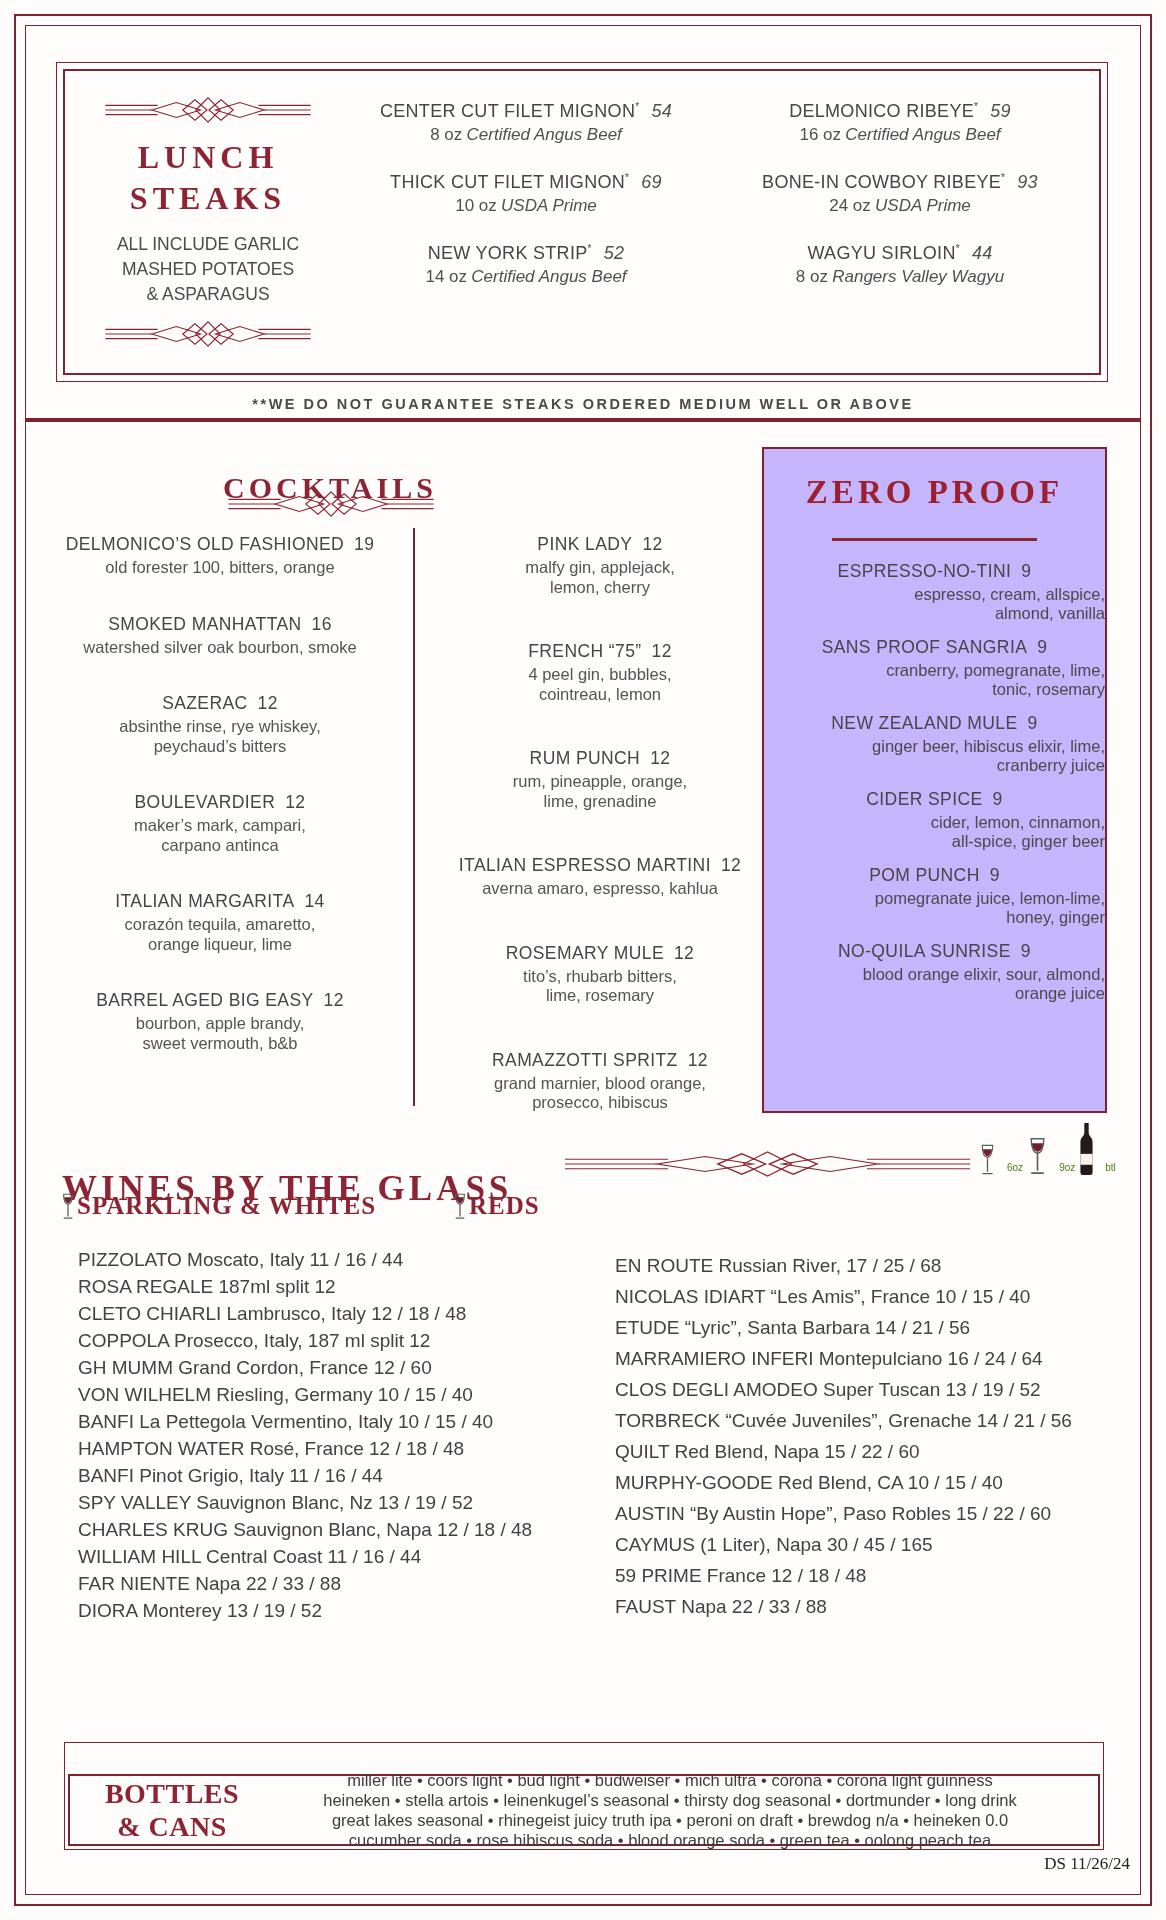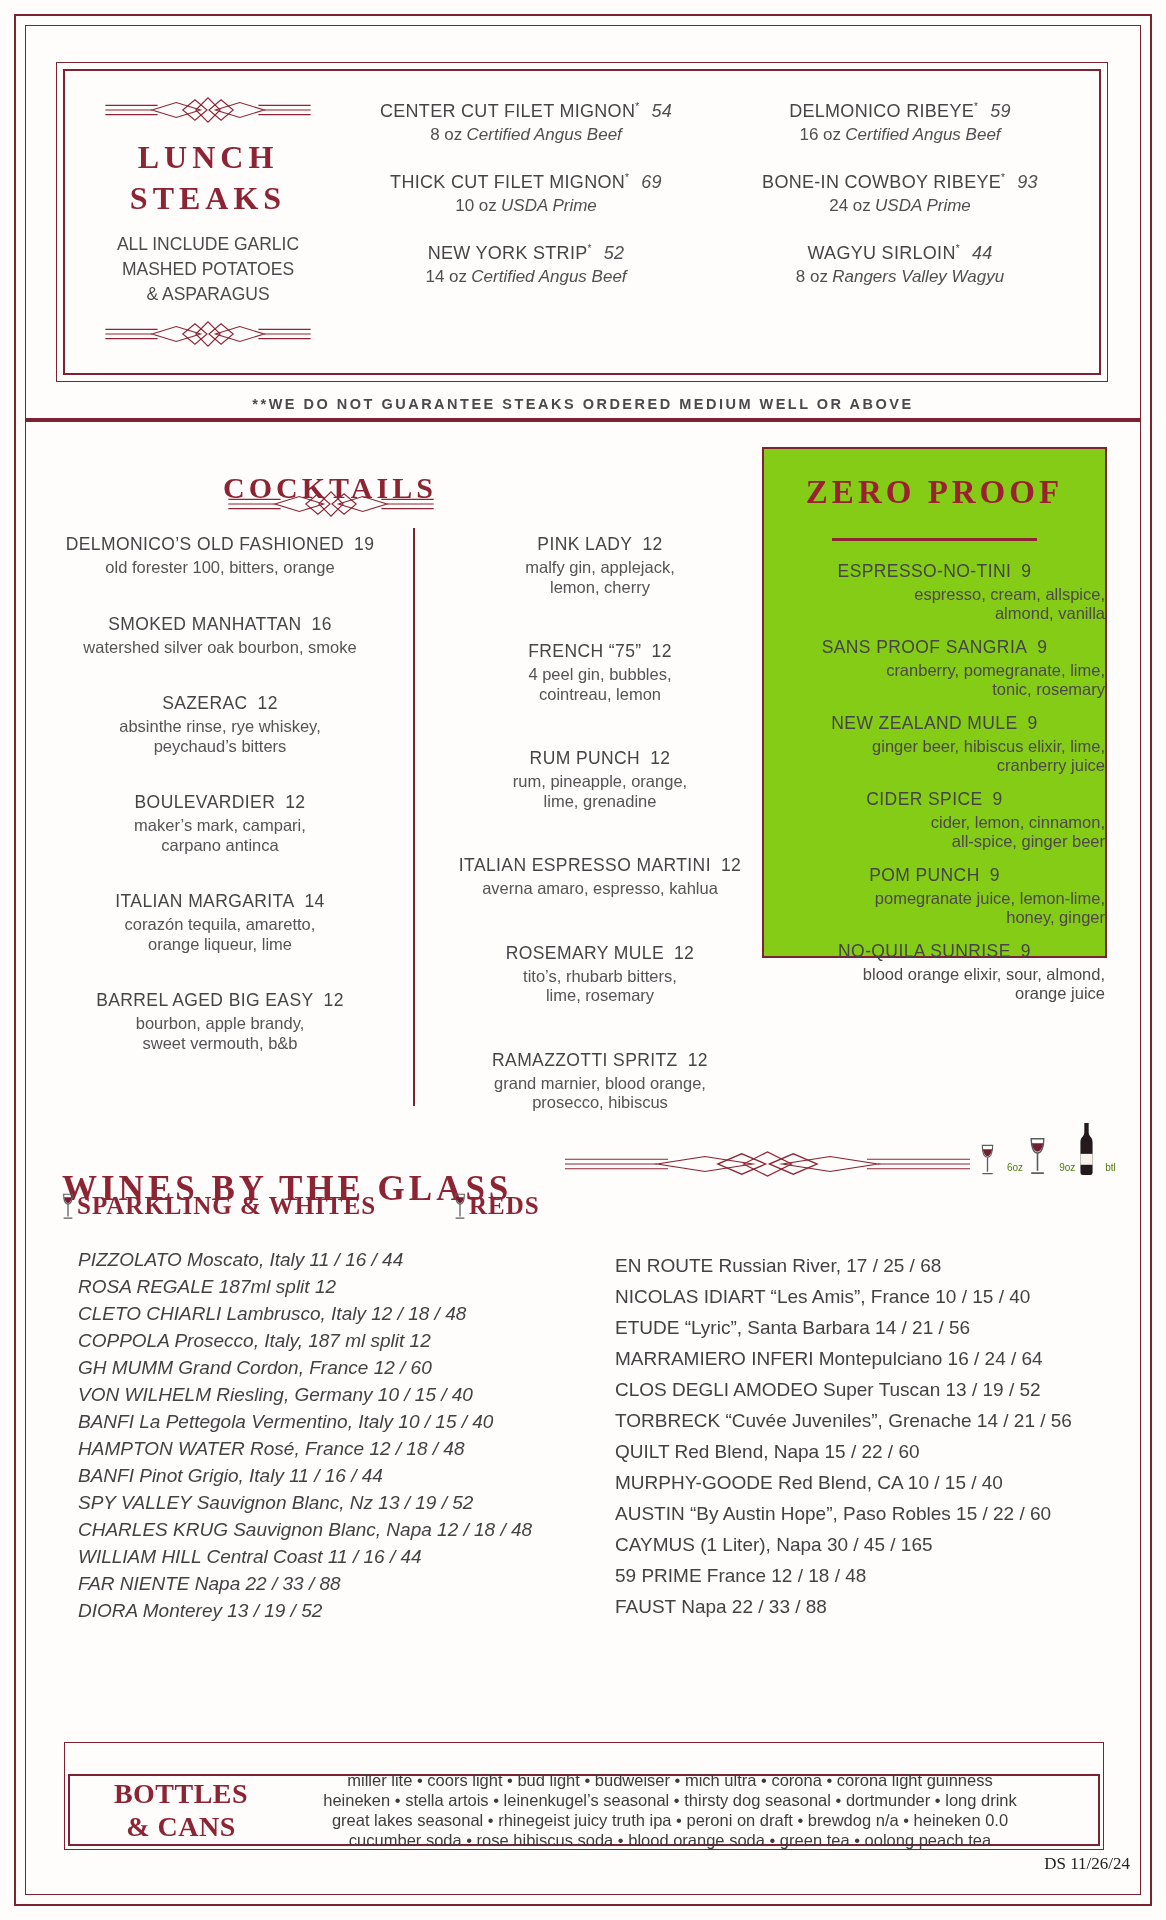--- a/index.html
+++ b/index.html
@@ -36,48 +36,48 @@
   .cocktails-flourish{position:absolute;left:226px;top:490px;}
   .cocktail-col{position:absolute;display:flex;flex-direction:column;gap:44px;text-align:center;}
   .col-left{left:45px;top:534px;width:350px;gap:36px;}
   .col-mid{left:418px;top:534px;width:364px;}
   .c-name{font-size:17.5px;letter-spacing:.4px;color:#454547;}
   .c-price{margin-left:10px;}
   .c-desc{font-size:16.5px;line-height:19.5px;color:#565255;white-space:pre-line;margin-top:3px;}
   .cocktail-divider{position:absolute;left:413px;top:528px;width:2px;height:578px;background:#7c2230;}
 
   
-  .zero-box{position:absolute;left:762px;top:447px;width:345px;height:511px;box-sizing:border-box;
-            background:#84cc16;border:2px solid #7c2230;text-align:center;}
+  .zero-box{position:absolute;left:762px;top:447px;width:345px;height:666px;box-sizing:border-box;
+            background:#c4b5fd;border:2px solid #7c2230;text-align:center;}
   .zero-title{margin-top:25px;font-family:"Liberation Serif",serif;font-weight:700;font-size:33px;
               letter-spacing:4px;color:#9c2130;}
   .zero-rule{width:205px;height:2.5px;background:#8d2433;margin:10px auto 20px;}
   .zero-items{display:flex;flex-direction:column;gap:13px;}
   .zero-items .c-desc{color:#4e484b;text-align:right;}
 
   
   .wines-title{position:absolute;left:62px;top:1140px;font-family:"Liberation Serif",serif;
                font-weight:700;font-size:35px;letter-spacing:4px;color:#8d2433;}
   .wines-flourish{position:absolute;left:565px;top:1150px;}
   .legend{position:absolute;left:978px;top:1122px;display:flex;align-items:flex-end;gap:3px;}
   .legend-unit{display:flex;align-items:flex-end;}
   .legend-label{font-size:10px;color:#4d7c0f;margin-left:10px;margin-bottom:3px;}
   .wine-head{position:absolute;top:1192px;display:flex;align-items:center;gap:1px;
              font-family:"Liberation Serif",serif;font-weight:700;font-size:25px;
              letter-spacing:1px;color:#8d2433;}
   .head-sparkling{left:60px;}
   .head-reds{left:452px;}
   .wine-col{position:absolute;font-size:19px;color:#424244;}
-  .wine-left{left:78px;top:1246px;line-height:27px;font-style:italic;}
+  .wine-left{left:78px;top:1246px;line-height:27px;}
   .wine-right{left:615px;top:1250px;line-height:31px;}
 
   
   .bottles-box{position:absolute;left:64px;top:1742px;width:1038px;height:106px;border:1px solid #7c2230;}
   .bottles-inner{position:absolute;inset:3px;border:2.5px solid #7c2230;display:flex;align-items:center;
-                 padding:0 25px;box-sizing:border-box;margin-top:28px;}
+                 padding:0 16px;box-sizing:border-box;margin-top:28px;}
   .bottles-title{width:172px;text-align:center;font-family:"Liberation Serif",serif;font-weight:700;
                  font-size:28px;line-height:1.18;letter-spacing:.5px;color:#8d2433;white-space:pre-line;}
   .beer-lines{flex:1;text-align:center;font-size:16.5px;line-height:20px;color:#3d3d3f;}
 
   .ds-note{position:absolute;right:36px;top:1854px;font-family:"Liberation Serif",serif;
            font-size:17px;color:#222;}
 </style>
 </head>
 <body>
 

